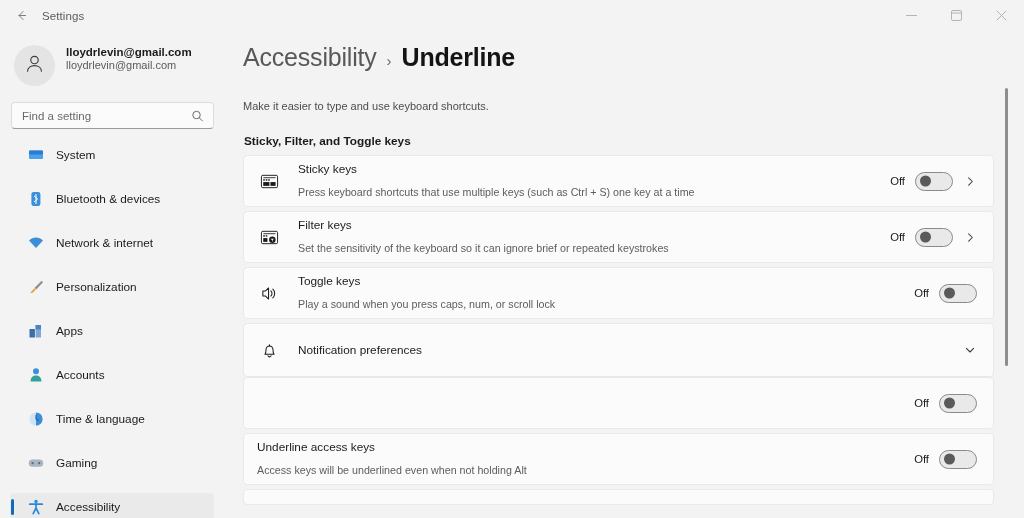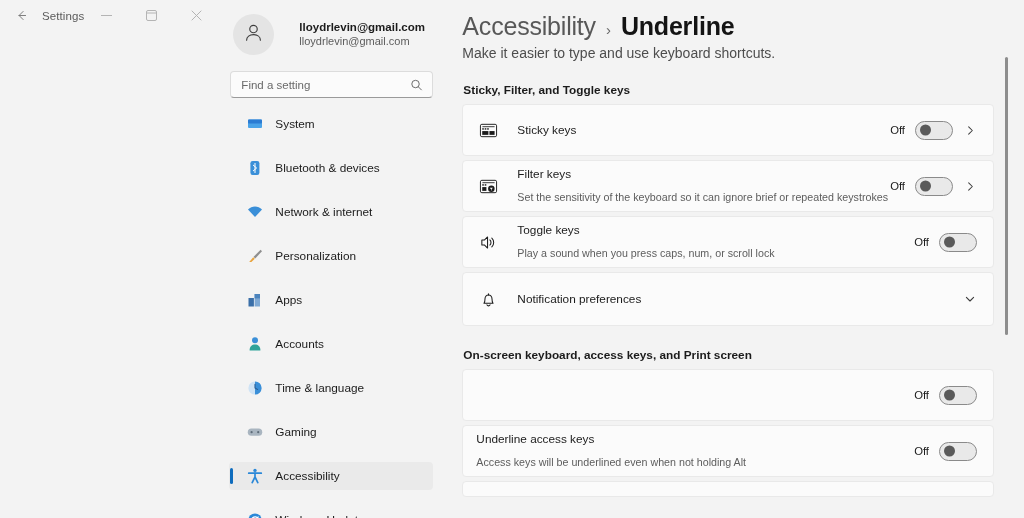--- a/index.html
+++ b/index.html
@@ -4,21 +4,21 @@
 <style>
   * { box-sizing: border-box; margin: 0; padding: 0; }
   html, body {
     width: 1024px; height: 518px;
     overflow: hidden;
     font-family: "Liberation Sans", sans-serif;
     background: #f3f3f3;
     color: #1b1b1b;
     -webkit-font-smoothing: antialiased;
   }
-  .window { position: relative; width: 1024px; height: 518px; background: #f3f3f3; display: flex; flex-direction: row; }
+  .window { position: relative; width: 1024px; height: 518px; background: #f3f3f3; display: flex; flex-direction: column; }
 
   
   .titlebar {
     height: 31px; min-height: 31px;
     display: flex; align-items: center;
     background: #f3f3f3;
     position: relative; z-index: 5;
   }
   .back-btn {
     width: 30px; height: 26px; margin-left: 6px;
@@ -38,21 +38,21 @@
   .body { flex: 1; display: flex; min-height: 0; position: relative; }
 
   
   .sidebar {
     width: 224px; min-width: 224px;
     background: #f3f3f3;
     padding: 0 8px;
     position: relative;
   }
   .account {
-    display: flex; align-items: center; gap: 25px;
+    display: flex; align-items: flex-start; gap: 11px;
     padding: 6px 0 6px 6px; margin-top: 8px; margin-bottom: 10px;
     border-radius: 4px;
   }
   .avatar {
     width: 41px; height: 41px; border-radius: 50%;
     background: #e4e4e4; display: flex; align-items: center; justify-content: center;
     color: #3c3c3c; flex: 0 0 41px;
   }
   .acct-text { display: flex; flex-direction: column; line-height: 1.25; overflow: hidden; }
   .acct-name { font-size: 11.5px; font-weight: bold; color: #1b1b1b; white-space: nowrap; }
@@ -91,21 +91,21 @@
   
   .content {
     flex: 1; min-width: 0;
     padding: 0 30px 0 19px;
     overflow: hidden; position: relative;
   }
   .crumbs { display: flex; align-items: baseline; gap: 10px; margin-top: 12px; }
   .crumb-parent { font-size: 25px; color: #585858; font-weight: normal; letter-spacing: -.2px; }
   .crumb-sep { font-size: 15px; color: #686868; }
   .crumb-current { font-size: 25px; color: #141414; font-weight: bold; letter-spacing: -.2px; }
-  .page-sub { font-size: 14px; color: #4d4d4d; margin-top: 4px; }
+  .page-sub { font-size: 11px; color: #4d4d4d; margin-top: 28px; }
 
   .section-title { font-size: 11.8px; font-weight: bold; color: #1b1b1b; margin: 22px 0 7px 1px; }
 
   .card-group { display: flex; flex-direction: column; gap: 4px; }
   .card {
     background: #fbfbfb;
     border: 1px solid #e9e9e9;
     border-radius: 4px;
     display: flex; align-items: center;
     padding: 0 16px 0 13px;
@@ -349,20 +349,21 @@
               <path d="M3.6 6 H16.4" stroke-width="0.9"></path>
               <rect x="3.4" y="7.6" width="1.7" height="1.5" fill="currentColor" stroke="none"></rect>
               <rect x="6" y="7.6" width="1.7" height="1.5" fill="currentColor" stroke="none"></rect>
               <rect x="8.6" y="7.6" width="1.7" height="1.5" fill="currentColor" stroke="none"></rect>
               <rect x="3.4" y="10.6" width="6.5" height="4" fill="currentColor" stroke="none"></rect>
               <rect x="11" y="10.6" width="5.4" height="4" fill="currentColor" stroke="none"></rect>
             </svg>
           </div>
           <div class="card-text">
             <div class="card-title">Sticky keys</div>
+            <div class="card-desc">Press keyboard shortcuts that use multiple keys (such as Ctrl + S) one key at a time</div>
           </div>
           <div class="card-right">
             <span class="toggle-label">Off</span>
             <div class="toggle"></div>
             <span class="chev">
               <svg width="11" height="11" viewBox="0 0 12 12" fill="none" stroke="currentColor" stroke-width="1.1">
                 <path d="M4 2 L8 6 L4 10" stroke-linecap="round" stroke-linejoin="round"></path>
               </svg>
             </span>
           </div>
@@ -428,21 +429,20 @@
             <span class="chev">
               <svg width="12" height="12" viewBox="0 0 12 12" fill="none" stroke="currentColor" stroke-width="1.1">
                 <path d="M2.4 4.4 L6 8 L9.6 4.4" stroke-linecap="round" stroke-linejoin="round"></path>
               </svg>
             </span>
           </div>
         </div>
 
       </div>
 
-      <div class="section-title">On-screen keyboard, access keys, and Print screen</div>
       <div class="card-group">
 
         <div class="card">
           <div class="card-right">
             <span class="toggle-label">Off</span>
             <div class="toggle"></div>
           </div>
         </div>
 
         <div class="card">

